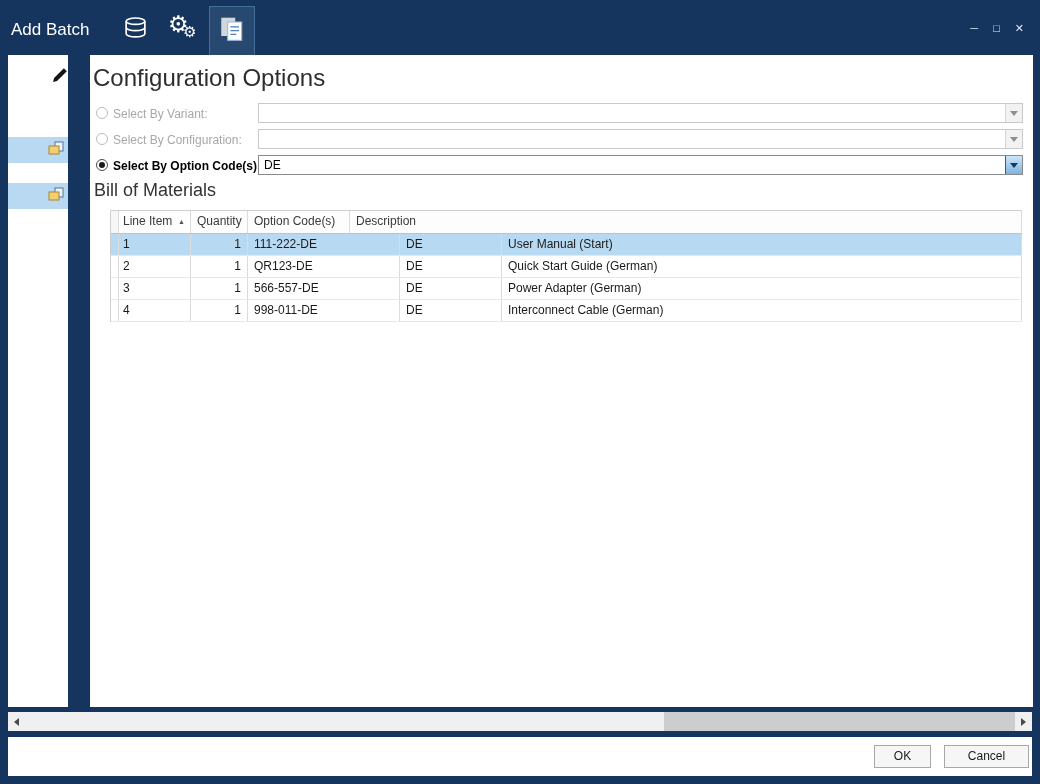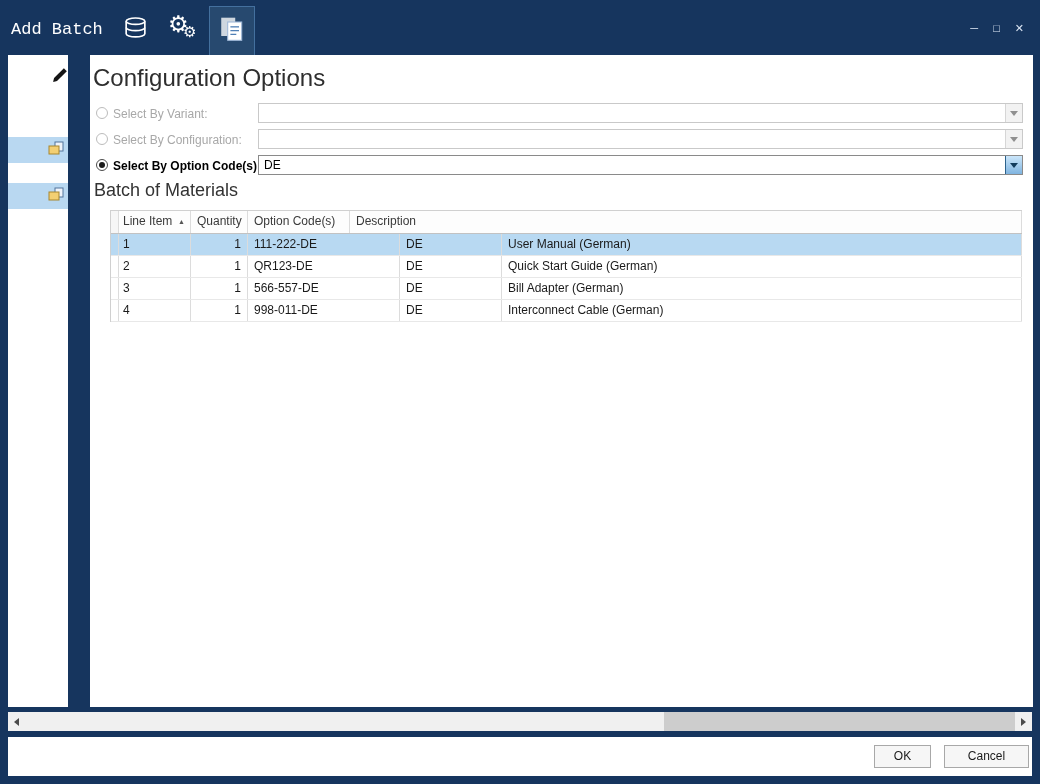--- a/index.html
+++ b/index.html
@@ -3,21 +3,21 @@
 <meta charset="utf-8">
 <style>
   html,body{margin:0;padding:0;background:#0d2240;}
   .window{
     position:relative;width:1040px;height:784px;background:#16355e;
     font-family:"Liberation Sans",sans-serif;overflow:hidden;
     -webkit-font-smoothing:antialiased;
   }
   
   .titlebar{position:absolute;top:0;left:0;right:0;height:55px;}
-  .app-title{position:absolute;left:11px;top:20px;font-size:17px;color:#ffffff;font-family:Liberation Mono, monospace;}
+  .app-title{position:absolute;left:11px;top:20px;font-size:17px;color:#ffffff;}
   .tool{position:absolute;top:6px;height:48px;width:46px;display:flex;align-items:center;justify-content:center;}
   .tool.active{background:#27496f;border:1px solid #44709e;border-bottom:none;height:49px;box-sizing:border-box;}
   .gears-wrap{position:relative;width:30px;height:30px;color:#fff;}
   .gear-big{position:absolute;left:-2px;top:-4px;font-size:23px;}
   .gear-small{position:absolute;left:13px;top:8px;font-size:15px;}
   .win-controls{position:absolute;right:16px;top:23px;display:flex;gap:15px;color:#dce6f4;font-size:11px;line-height:11px;}
   .win-controls span{cursor:default;}
   
   .left-panel{position:absolute;left:8px;top:55px;width:60px;height:652px;background:#ffffff;}
   .pencil{position:absolute;left:42px;top:11px;}
@@ -167,59 +167,59 @@
       <span class="radio checked"></span>
       <span class="opt-label on">Select By Option Code(s):</span>
       <div class="combo enabled">
         <span class="combo-val">DE</span>
         <span class="combo-btn">
             <span class="chev"></span>
           </span>
       </div>
     </div>
 
-    <div class="bom-heading">Batch of Materials</div>
+    <div class="bom-heading">Bill of Materials</div>
 
     <div class="bom-table">
       <div class="t-row header">
         <div class="c gutter"></div>
         <div class="c li">
           <span>Line Item</span>
           <span class="sort-arrow">▲</span>
         </div>
         <div class="c qty" style="text-align:left;"><span>Quantity</span></div>
         <div class="c oc"><span>Option Code(s)</span></div>
         <div class="c desc"><span>Description</span></div>
       </div>
 
       <div class="t-row selected">
         <div class="c gutter"></div>
         <div class="c li">1</div>
         <div class="c qty">1</div>
         <div class="c pn">111-222-DE</div>
         <div class="c oc">DE</div>
-        <div class="c desc">User Manual (German)</div>
+        <div class="c desc">User Manual (Start)</div>
       </div>
 
       <div class="t-row">
         <div class="c gutter"></div>
         <div class="c li">2</div>
         <div class="c qty">1</div>
         <div class="c pn">QR123-DE</div>
         <div class="c oc">DE</div>
         <div class="c desc">Quick Start Guide (German)</div>
       </div>
 
       <div class="t-row">
         <div class="c gutter"></div>
         <div class="c li">3</div>
         <div class="c qty">1</div>
         <div class="c pn">566-557-DE</div>
         <div class="c oc">DE</div>
-        <div class="c desc">Bill Adapter (German)</div>
+        <div class="c desc">Power Adapter (German)</div>
       </div>
 
       <div class="t-row">
         <div class="c gutter"></div>
         <div class="c li">4</div>
         <div class="c qty">1</div>
         <div class="c pn">998-011-DE</div>
         <div class="c oc">DE</div>
         <div class="c desc">Interconnect Cable (German)</div>
       </div>

